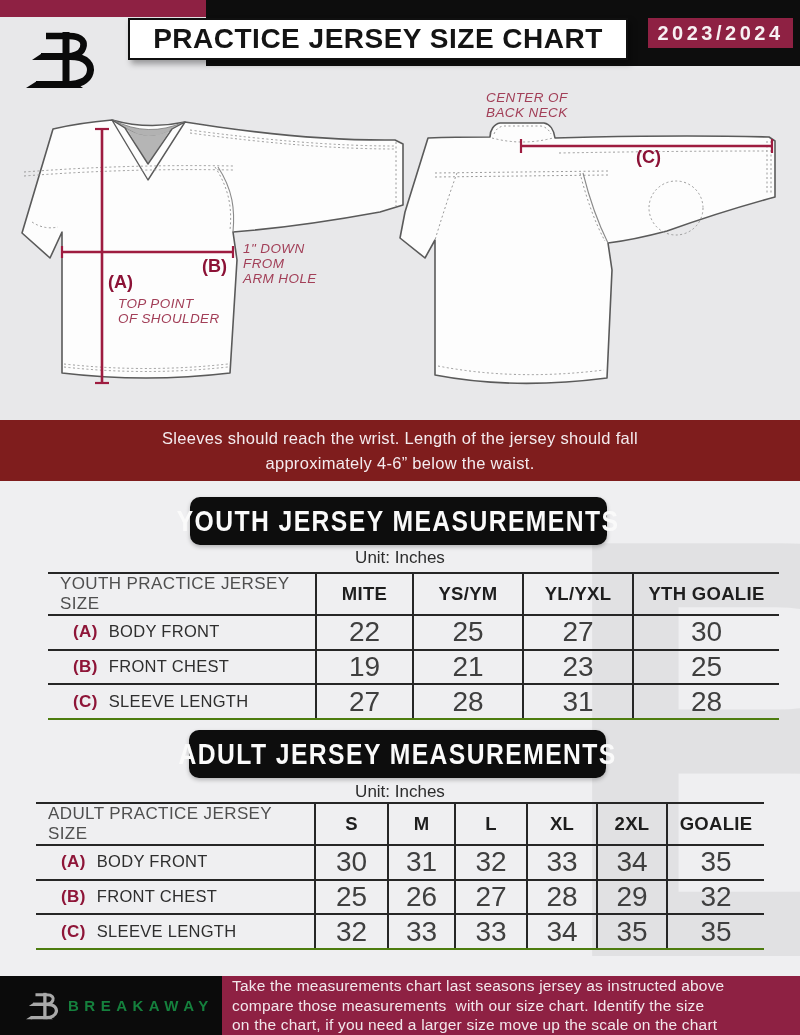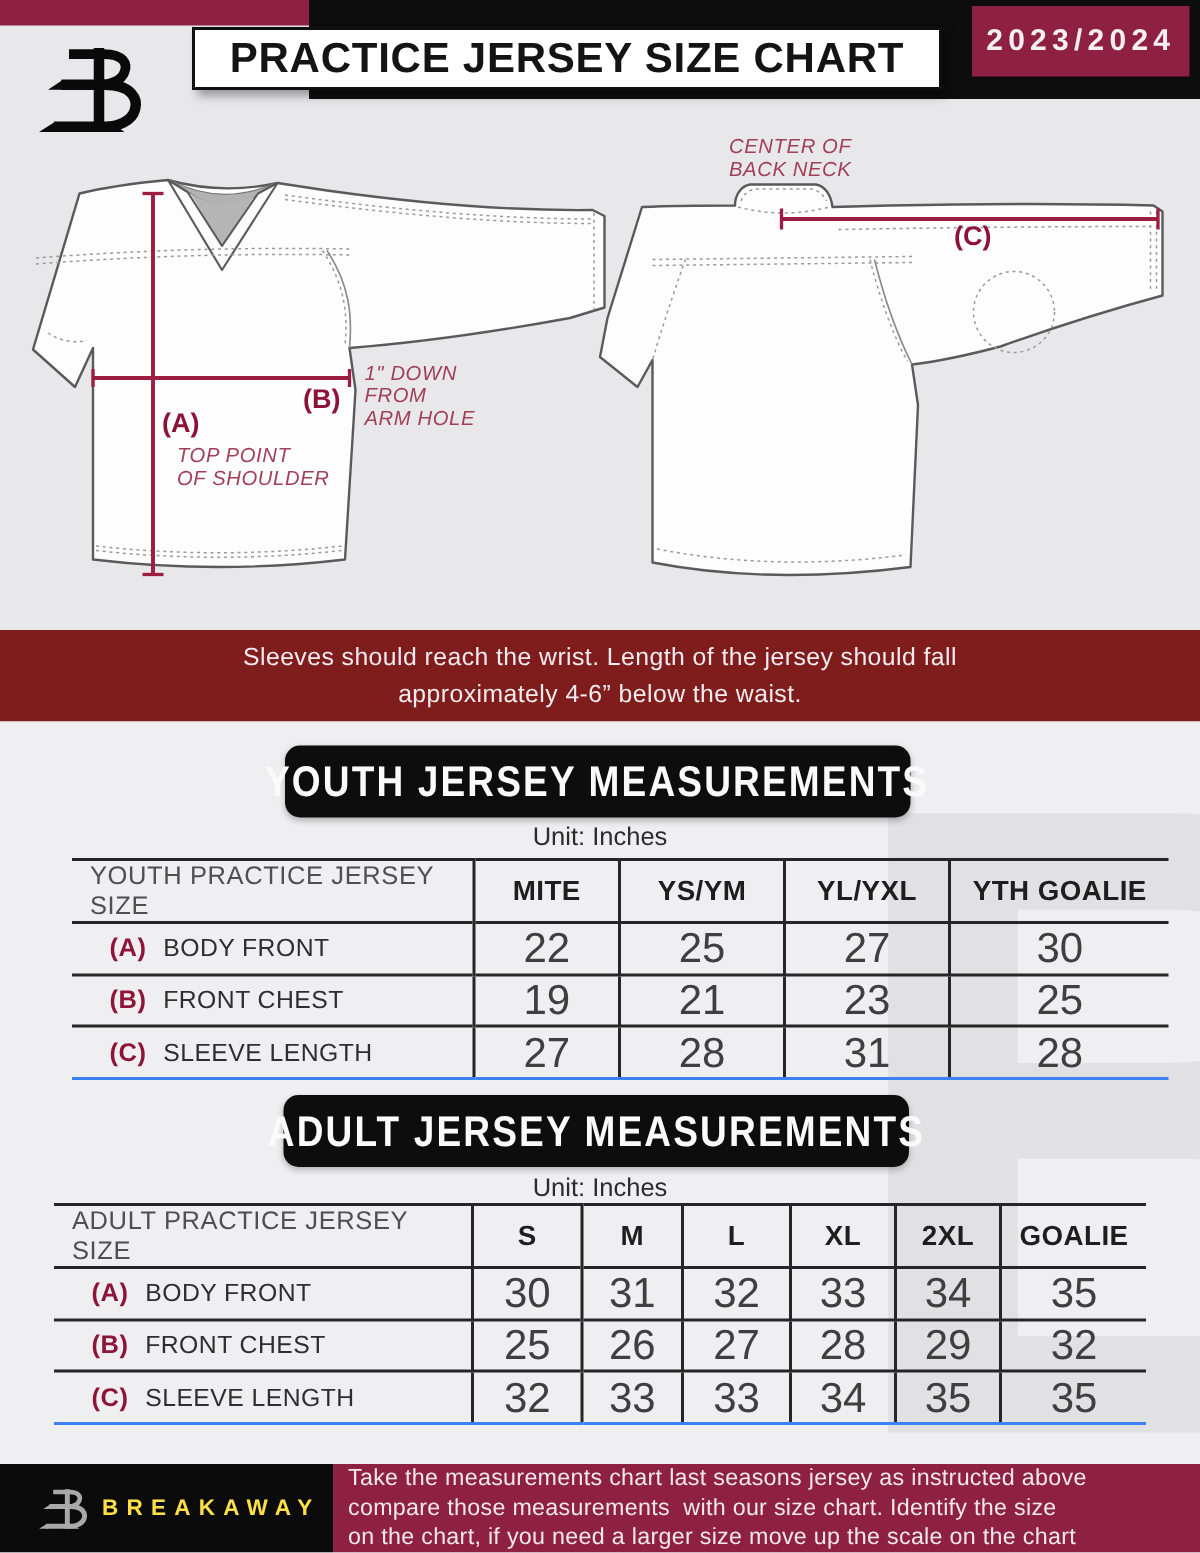--- a/index.html
+++ b/index.html
@@ -7,21 +7,21 @@
   body { font-family:"Liberation Sans", sans-serif; background:#e8e8ea; }
   #page { position:relative; width:800px; height:1035px; overflow:hidden; background:#e8e8ea; }
 
   
   .topbar-maroon { position:absolute; left:0; top:0; width:206px; height:17px; background:#8e2143; }
   .header-backdrop { position:absolute; left:206px; top:0; width:594px; height:66px; background:#0d0d0d; }
   .title-box { position:absolute; left:128px; top:18px; width:500px; height:42px; background:#ffffff;
                border:2px solid #101010; box-shadow:3px 4px 6px rgba(0,0,0,.35);
                display:flex; align-items:center; justify-content:center; }
   .title-box span { font-size:28px; font-weight:bold; letter-spacing:.5px; color:#141414; white-space:nowrap; }
-  .year-box { position:absolute; left:648px; top:4px; width:145px; height:47px; background:#8e2143;
+  .year-box { position:absolute; left:648px; top:18px; width:145px; height:30px; background:#8e2143;
               display:flex; align-items:center; justify-content:center; }
   .year-box span { color:#f7f0f2; font-size:20px; font-weight:bold; letter-spacing:3.5px; white-space:nowrap; }
   .brand-logo { position:absolute; left:26px; top:26px; }
 
   
   .ann { position:absolute; color:#a23f58; font-style:italic; font-size:13.5px; line-height:15px; letter-spacing:.4px; font-weight:500; }
   .ann-key { position:absolute; color:#8c1236; font-weight:bold; font-size:18px; font-style:normal; }
   svg .mline { stroke:#9e1c40; stroke-width:2.6; fill:none; }
   svg .mtick { stroke:#9e1c40; stroke-width:2.2; fill:none; }
   svg .outline { fill:#fdfdfd; stroke:#5a5a5a; stroke-width:1.6; stroke-linejoin:round; }
@@ -49,36 +49,36 @@
   .unit-youth { top:548px; }
   .unit-adult { top:782px; }
 
   
   table { border-collapse:collapse; table-layout:fixed; }
   .size-table { position:absolute; }
   .size-table td, .size-table th { padding:0; }
   .size-table tr { height:34.7px; }
   .size-table tr.hdr { height:37px; }
   .size-table td { border-top:2px solid #262626; }
-  .size-table tr:last-child td { border-bottom:2px solid #3b82f6; }
+  .size-table tr:last-child td { border-bottom:2px solid #4d7c0f; }
   .size-table td.val { border-left:2px solid #262626; text-align:center;
                        font-size:28px; color:#3f3f3f; }
   .size-table tr.hdr td.val { font-weight:bold; font-size:18.5px; color:#1e1e1e; letter-spacing:.3px; }
   .size-table td.lbl { text-align:left; padding-left:25px; font-size:17px; color:#4f4f4f; letter-spacing:.4px; }
   .size-table tr.hdr td.lbl { padding-left:12px; text-align:left; }
   .row-key { color:#8e1538; font-weight:bold; font-size:17px; margin-right:11px; }
   .row-lbl { color:#2e2e2e; font-weight:500; font-size:16.5px; letter-spacing:.3px; }
   .tbl-youth { left:48px; top:572px; width:731px; }
   .tbl-adult { left:36px; top:802px; width:728px; }
 
   
   .footer { position:absolute; left:0; top:976px; width:800px; height:59px; }
   .footer-black { position:absolute; left:0; top:0; width:222px; height:59px; background:#0b0b0b;
                   display:flex; align-items:center; }
-  .footer-brand { color:#fde047; font-size:15px; font-weight:bold; letter-spacing:5.5px; margin-left:8px; }
+  .footer-brand { color:#15803d; font-size:15px; font-weight:bold; letter-spacing:5.5px; margin-left:8px; }
   .footer-maroon { position:absolute; left:222px; top:0; width:578px; height:59px; background:#8e2143;
                    display:flex; flex-direction:column; justify-content:center; padding-left:10px; }
   .footer-maroon div { color:#f2e7eb; font-size:15.5px; line-height:19.4px; letter-spacing:.2px; white-space:pre; }
 </style>
 </head>
 <body>
 
 <div id="page">
 
   <div class="topbar-maroon"></div>

